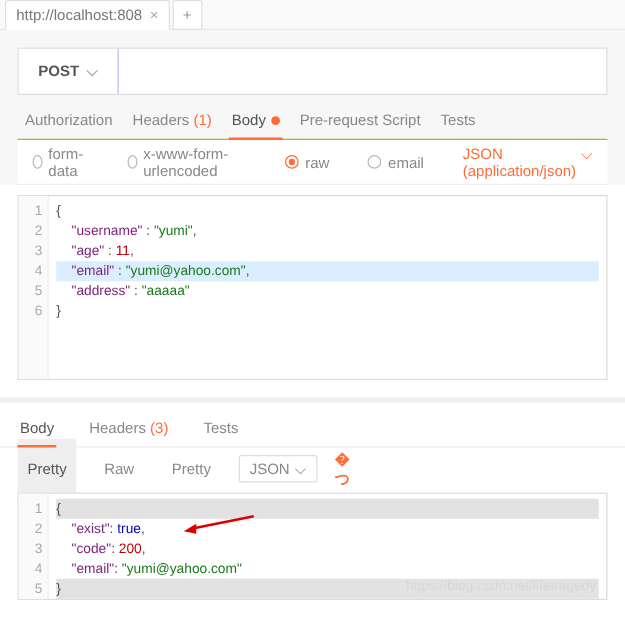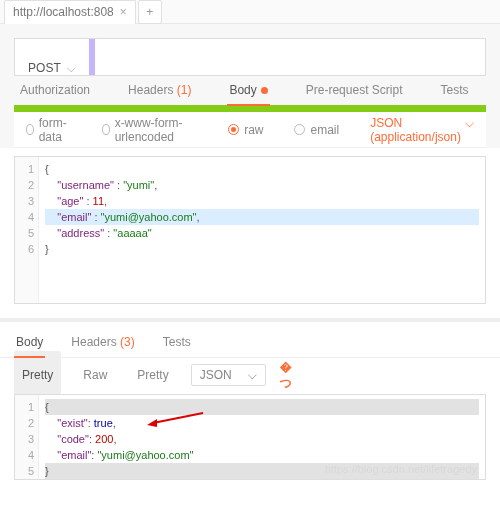--- a/index.html
+++ b/index.html
@@ -3,24 +3,24 @@
 <meta charset="utf-8">
 <style>
 *{box-sizing:border-box;margin:0;padding:0;font-family:-apple-system,BlinkMacSystemFont,"Segoe UI",Arial,sans-serif}
 body{width:500px;height:515px;background:#fff;overflow:hidden;font-size:12px;color:#555}
 .tabbar{height:24px;background:#fafafa;border-bottom:1px solid #e8e8e8;display:flex;align-items:center;padding-left:4px}
 .tab{display:flex;align-items:center;height:24px;padding:0 8px;background:#fff;border:1px solid #e0e0e0;border-bottom:none;border-radius:2px 2px 0 0;margin-right:2px;color:#777}
 .tab .cl{margin-left:6px;color:#aaa}
 .newtab{width:24px;height:24px;display:flex;align-items:center;justify-content:center;color:#999;border:1px solid #e0e0e0;border-radius:2px;background:#fff}
 .req{background:#f7f7f7;padding:14px 14px 0}
 .reqrow{display:flex;border:1px solid #ddd;background:#fff;height:38px}
-.method{width:80px;display:flex;align-items:flex-end;justify-content:center;border-right:6px solid #c4b5fd;font-weight:400;color:#555}
+.method{width:80px;display:flex;align-items:center;justify-content:center;border-right:1px solid #c4b5fd;font-weight:700;color:#555}
 .method span.c{margin-left:6px;color:#aaa}
 .url{flex:1;display:flex;align-items:center;padding:0 10px;color:#999}
-.subtabs{display:flex;height:36px;align-items:flex-end;gap:34px;padding:0 4px;border-bottom:7px solid #84cc16}
+.subtabs{display:flex;height:36px;align-items:flex-end;gap:12px;padding:0 4px;border-bottom:1px solid #84cc16}
 .subtab{padding:0 2px 8px;color:#888;cursor:pointer;position:relative}
 .subtab .cnt{color:#ff6c37}
 .subtab.active{color:#555}
 .subtab.active::after{content:"";position:absolute;left:0;right:0;bottom:-1px;height:2px;background:#ff6c37}
 .dot{display:inline-block;width:7px;height:7px;border-radius:50%;background:#ff6c37;margin-left:4px;vertical-align:middle}
 .opts{display:flex;align-items:center;height:36px;padding:0 12px;gap:31px;border-bottom:1px solid #eee;background:#fff}
 .radio{display:flex;align-items:center;gap:5px;color:#888}
 .rc{width:11px;height:11px;border-radius:50%;border:1px solid #bbb;display:inline-block;position:relative}
 .rc.sel{border-color:#ff6c37}
 .rc.sel::after{content:"";position:absolute;inset:2px;border-radius:50%;background:#ff6c37}
@@ -31,21 +31,21 @@
 .hl{background:#dbeeff;display:block}
 .k{color:#7a1f7a}
 .n{color:#b00}
 .s{color:#1a7a1a}
 .b{color:#00a}
 .respsec{border-top:4px solid #eee}
 .rtabs{display:flex;height:36px;align-items:flex-end;gap:24px;padding:0 14px;border-bottom:1px solid #eee}
 .viewrow{display:flex;align-items:center;height:34px;padding:0 14px;gap:14px;color:#888}
 .vbtn{padding:17px 8px}
 .vbtn.active{background:#eee;border-radius:2px;color:#555}
-.dd{display:flex;align-items:center;gap:16px;padding:3px 8px;border:1px solid #ddd;border-radius:2px}
+.dd{display:flex;align-items:center;gap:4px;padding:3px 8px;border:1px solid #ddd;border-radius:2px}
 .wrap{width:22px;height:22px;display:flex;align-items:center;justify-content:center;color:#ff6c37;font-weight:bold}
 .editor2{margin:2px 14px 6px;height:86px;border:1px solid #ddd;display:flex;font-family:Consolas,Menlo,monospace;font-size:11px;background:#fff;position:relative}
 .arrow{position:absolute;left:130px;top:14px;width:60px;height:20px;pointer-events:none}
 .wm{position:absolute;right:8px;bottom:4px;color:#d8d8d8;font-size:11px}
 .hl-row{background:#e2e2e2;display:block}
 </style>
 </head>
 <body>
 
 <div class="tabbar">

